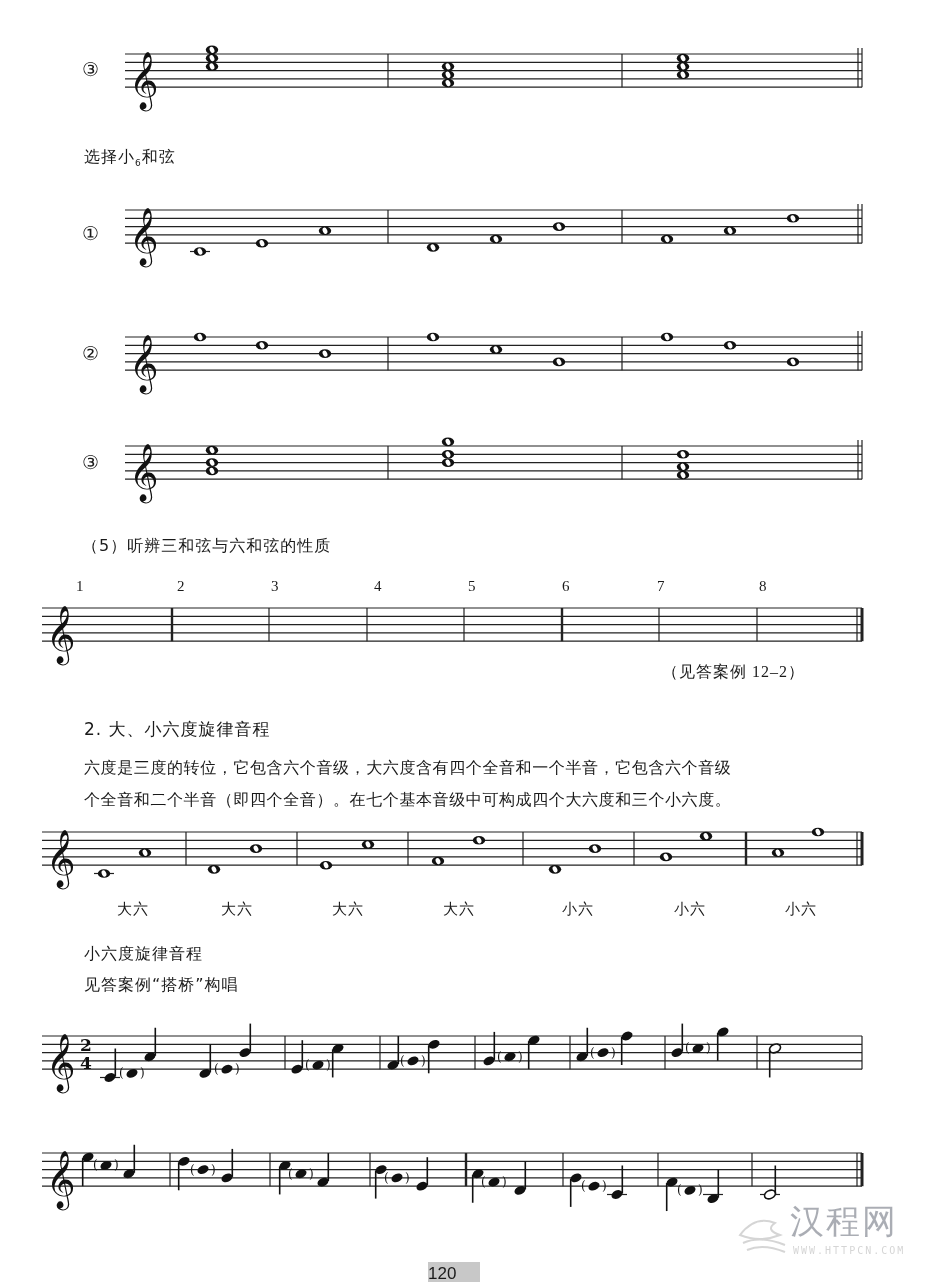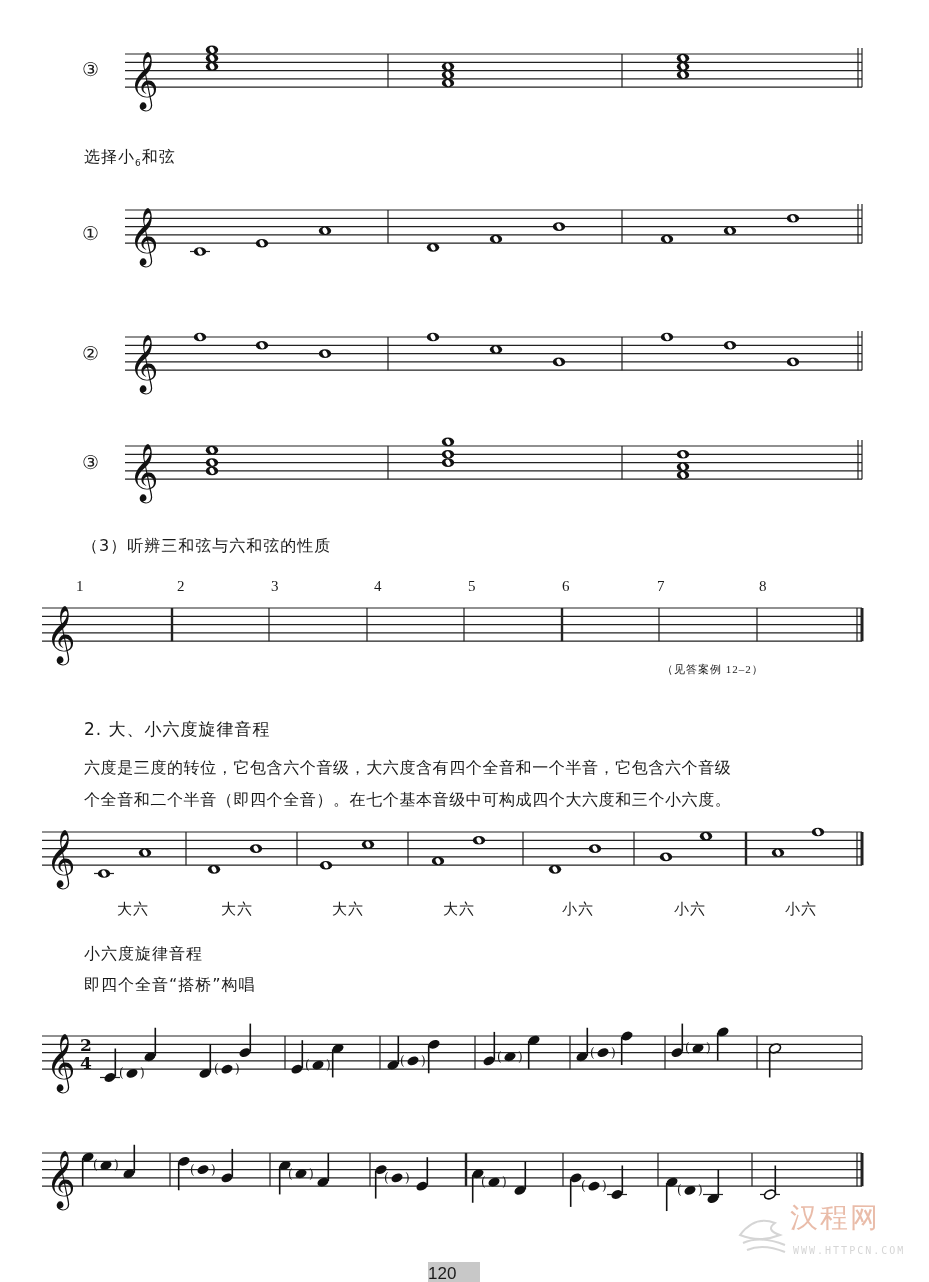--- a/index.html
+++ b/index.html
@@ -12,46 +12,46 @@
   .txt { font-size: 16px; letter-spacing: 1px; white-space: nowrap; }
   .circ { font-family: "DejaVu Serif", serif; font-size: 19px; }
   .serif { font-family: "Liberation Serif", "DejaVu Serif", serif; }
   svg.score { position: absolute; left: 0; top: 0; }
   .pagenum {
     position: absolute; left: 428px; top: 1262px; width: 52px; height: 20px;
     background: #c8c8c8; font-size: 17px; text-align: left; line-height: 24px;
     font-family: "Liberation Sans", sans-serif; overflow: hidden;
   }
   .wm { position: absolute; left: 735px; top: 1195px; width: 190px; height: 70px; opacity: 0.35; }
-  .wm-text { position: absolute; left: 55px; top: 4px; font-size: 28px; color: #c2410c; letter-spacing: 2px; font-family: Liberation Mono, monospace;}
+  .wm-text { position: absolute; left: 55px; top: 4px; font-size: 34px; color: #0f172a; letter-spacing: 2px; font-family: Liberation Mono, monospace;}
   .wm-url { position: absolute; left: 58px; top: 50px; font-size: 10px; color: #888; letter-spacing: 2px; font-family: "DejaVu Sans Mono", monospace;}
 </style>
 </head>
 <body>
 
 <span class="abs circ" style="left:82px;top:58px;">③</span>
 
 <div class="abs txt" style="left:84px;top:147px;">
   <span>选择小</span><sub style="font-size:9px;">6</sub><span>和弦</span>
 </div>
 
 <span class="abs circ" style="left:82px;top:222px;">①</span>
 <span class="abs circ" style="left:82px;top:342px;">②</span>
 <span class="abs circ" style="left:82px;top:451px;">③</span>
 
-<div class="abs txt" style="left:82px;top:536px;">（3）听辨三和弦与六和弦的性质</div>
-
-<div class="abs txt serif" style="left:662px;top:662px;font-size:11px;">（见答案例 12–2）</div>
+<div class="abs txt" style="left:82px;top:536px;">（5）听辨三和弦与六和弦的性质</div>
+
+<div class="abs txt serif" style="left:662px;top:662px;font-size:16px;">（见答案例 12–2）</div>
 
 <div class="abs txt" style="left:84px;top:709px;font-size:17px;margin-top:9px;">2. 大、小六度旋律音程</div>
 <div class="abs txt" style="left:84px;top:758px;font-size:16px;letter-spacing:0.6px;">六度是三度的转位，它包含六个音级，大六度含有四个全音和一个半音，它包含六个音级</div>
 <div class="abs txt" style="left:84px;top:790px;font-size:16px;letter-spacing:0.6px;">个全音和二个半音（即四个全音）。在七个基本音级中可构成四个大六度和三个小六度。</div>
 
 <div class="abs txt" style="left:84px;top:944px;">小六度旋律音程</div>
-<div class="abs txt" style="left:84px;top:975px;">即四个全音“搭桥”构唱</div>
+<div class="abs txt" style="left:84px;top:975px;">见答案例“搭桥”构唱</div>
 
 <div id="labels-layer">
     <span class="abs txt" style="left: 117px; top: 900px; font-size: 15px;">大六</span>
     <span class="abs txt" style="left: 221px; top: 900px; font-size: 15px;">大六</span>
     <span class="abs txt" style="left: 332px; top: 900px; font-size: 15px;">大六</span>
     <span class="abs txt" style="left: 443px; top: 900px; font-size: 15px;">大六</span>
     <span class="abs txt" style="left: 562px; top: 900px; font-size: 15px;">小六</span>
     <span class="abs txt" style="left: 674px; top: 900px; font-size: 15px;">小六</span>
     <span class="abs txt" style="left: 785px; top: 900px; font-size: 15px;">小六</span>
   </div>

